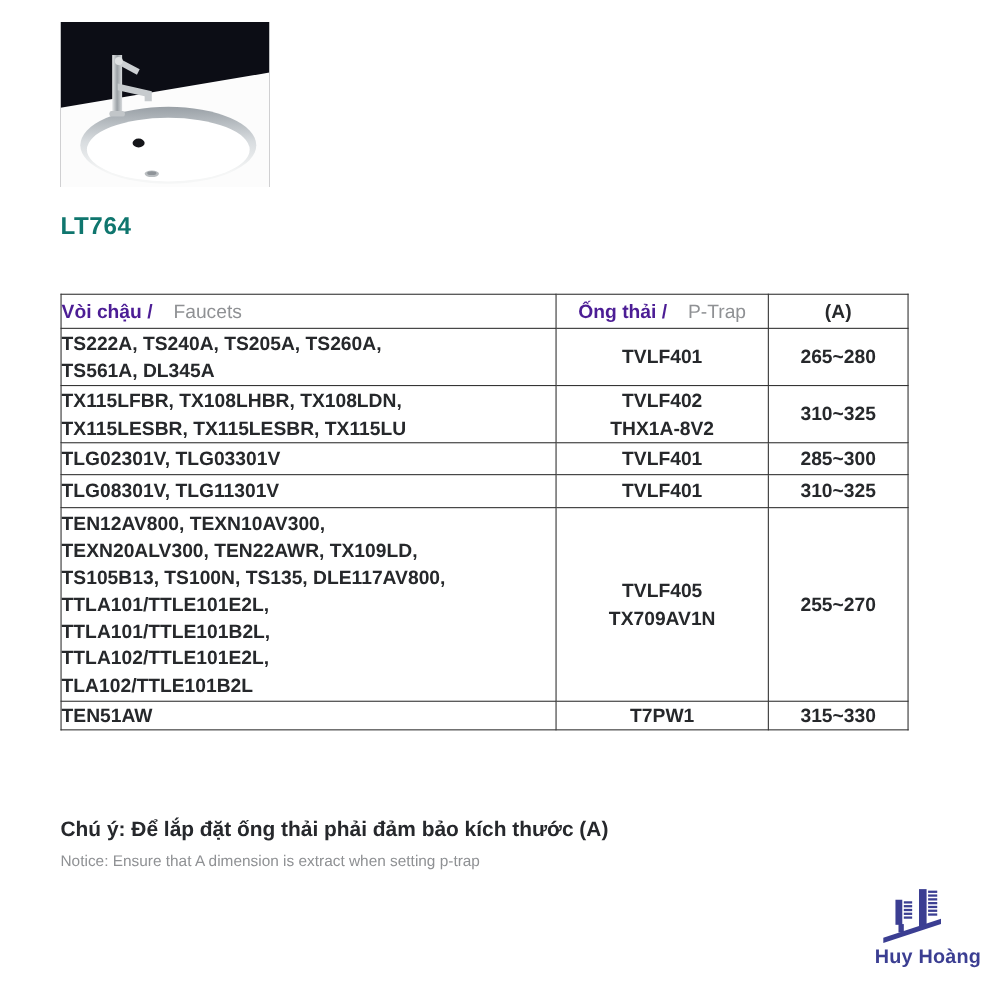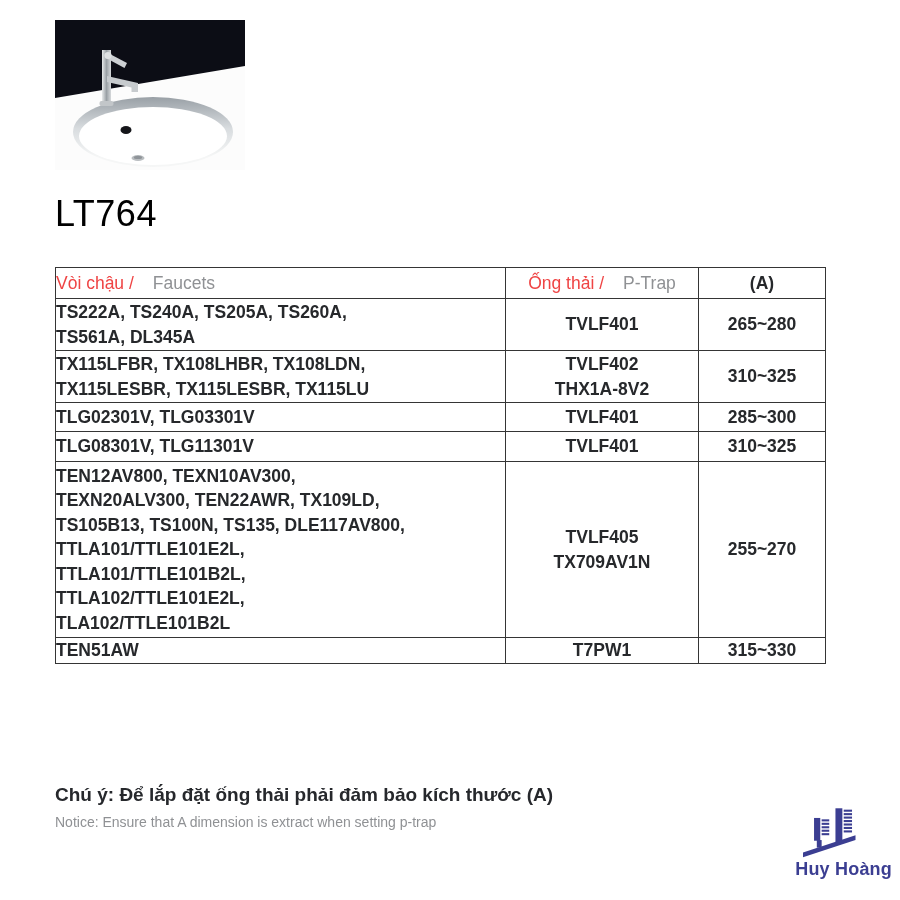--- a/index.html
+++ b/index.html
@@ -10,45 +10,45 @@
   }
   .page{position:absolute;inset:0;}
 
   
   .photo{position:absolute;left:55px;top:20px;width:190px;height:150px;}
   .photo svg{display:block;width:100%;height:100%;}
 
   
   .code{
     position:absolute;left:55px;top:193px;
-    font-size:36px;font-weight:normal;letter-spacing:.5px;color:#000000;
+    font-size:22px;font-weight:bold;letter-spacing:.5px;color:#0f766e;
   }
 
   
   table.spec{
     position:absolute;left:55px;top:267px;width:770px;
     border-collapse:collapse;table-layout:fixed;
   }
   table.spec td,table.spec th{
     border:1.5px solid #353535;
     vertical-align:middle;
     font-size:17.5px;font-weight:bold;color:#26282b;
     line-height:24.5px;
     padding:0;
   }
   .pre{white-space:pre-line;}
   td.c-faucets,th.h-faucets{padding-left:9px;text-align:left;}
   td.c-ptrap,th.h-ptrap{text-align:center;}
   td.c-dim,th.h-dim{text-align:center;}
   th{font-size:19px;}
-  th .vi{font-weight:normal;color:#ef4444;}
+  th .vi{font-weight:bold;color:#4c1d95;}
   th .en{font-weight:normal;color:#8f9194;margin-left:19px;}
 
   
-  .notice{position:absolute;left:55px;top:744px;margin-top:40px;}
+  .notice{position:absolute;left:55px;top:744px;}
   .notice-vi{font-size:19px;font-weight:bold;color:#26282c;}
   .notice-en{font-size:14px;font-weight:normal;color:#8f9194;margin-top:8px;}
 
   
   .logo{position:absolute;left:772px;top:800px;width:120px;text-align:center;}
   .logo svg{display:block;margin:0 auto;width:70px;height:58px;}
   .logo-text{font-size:18px;font-weight:bold;color:#3b3e92;margin-top:1px;letter-spacing:.2px;text-align:right;}
 </style>
 </head>
 <body>

